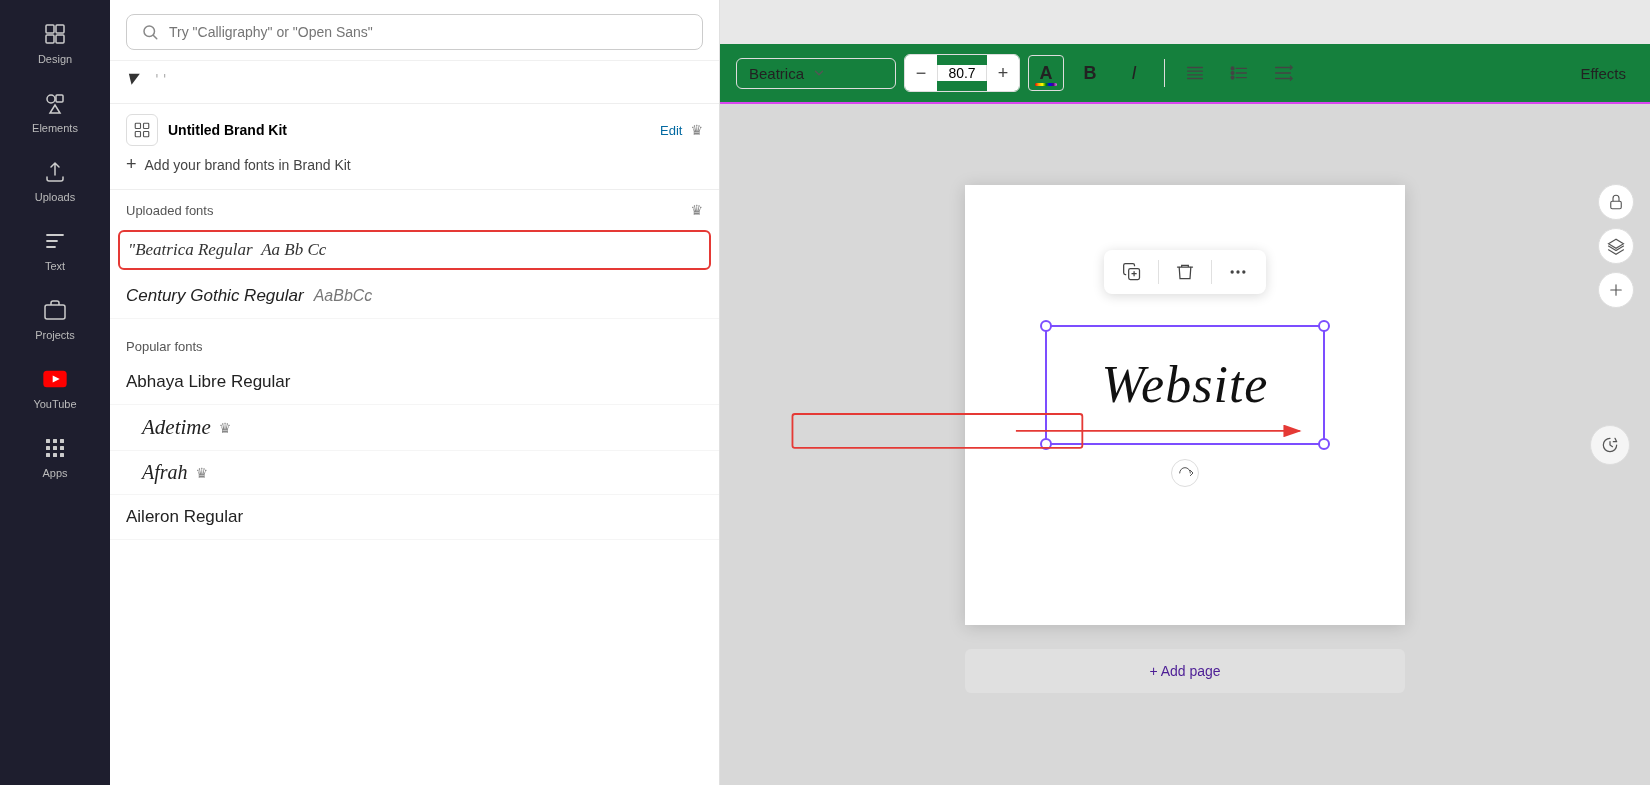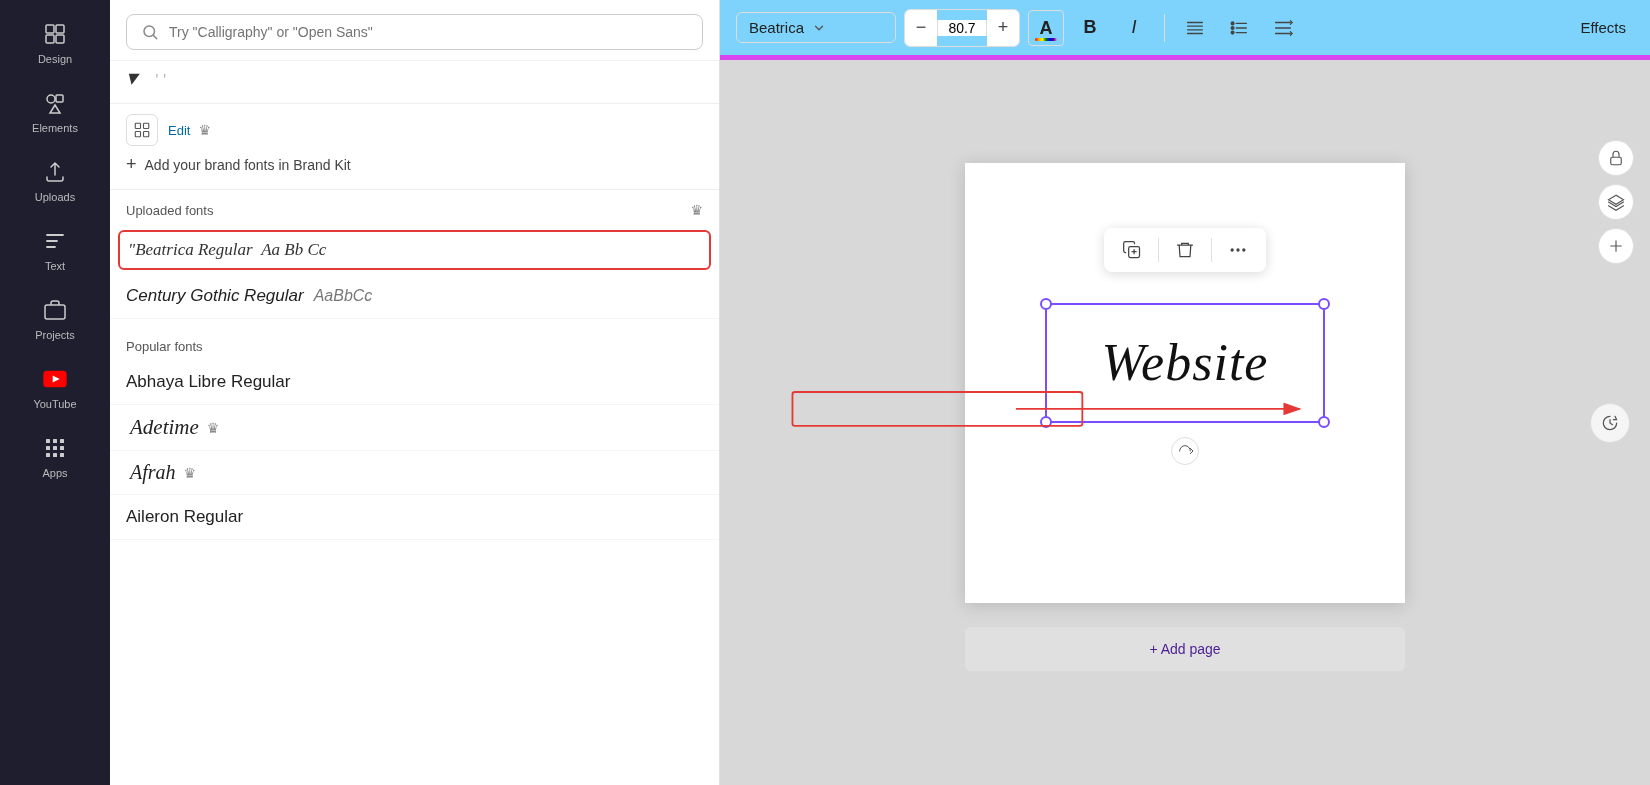--- a/index.html
+++ b/index.html
@@ -159,48 +159,49 @@
       align-items: center;
       gap: 10px;
     }
     .font-display-name { font-size: 16px; color: #222; }
     .font-preview-text { font-size: 16px; color: #777; }
     .beatrica-preview { font-style: italic; font-family: Georgia, serif; font-size: 16px; }
 
     .popular-fonts-section { padding-top: 8px; }
 
     .font-item-premium {
-      padding: 10px 20px;
+      padding: 10px 32px;
       cursor: pointer;
       display: flex;
       align-items: center;
       gap: 8px;
       border-bottom: 1px solid #f5f5f5;
     }
     .font-italic-display { font-style: italic; font-size: 20px; font-family: Georgia, serif; color: #222; }
 
     
     .canvas-area {
       flex: 1;
       display: flex;
       flex-direction: column;
       overflow: hidden;
       position: relative;
     }
 
     
     .toolbar {
-      background: #7dd3fc;
-      border-bottom: 5px solid #d946ef;
+      background: #15803d;
+      border-bottom: 2px solid #d946ef;
       height: 60px;
       display: flex;
       align-items: center;
       padding: 0 16px;
       gap: 8px;
       flex-shrink: 0;
+      margin-top: 44px;
     }
 
     .font-selector {
       display: flex;
       align-items: center;
       border: 1px solid #ddd;
       border-radius: 6px;
       padding: 6px 12px;
       gap: 8px;
       cursor: pointer;
@@ -560,20 +561,21 @@
       <div class="brand-kit-section">
         <div class="brand-kit-row">
           <div class="brand-kit-icon">
             <svg width="18" height="18" viewBox="0 0 24 24" fill="none" stroke="#555" stroke-width="1.5">
                 <rect x="3" y="3" width="7" height="7" rx="1"></rect>
                 <rect x="14" y="3" width="7" height="7" rx="1"></rect>
                 <rect x="3" y="14" width="7" height="7" rx="1"></rect>
                 <rect x="14" y="14" width="7" height="7" rx="1"></rect>
               </svg>
           </div>
+          <span class="brand-kit-name">Untitled Brand Kit</span>
           <div class="brand-kit-actions">
             <span class="edit-link">Edit</span>
             <span class="crown-icon">♛</span>
           </div>
         </div>
         <div class="add-brand-row">
           <span style="font-size:18px;">+</span>
           <span>Add your brand fonts in Brand Kit</span>
         </div>
       </div>

